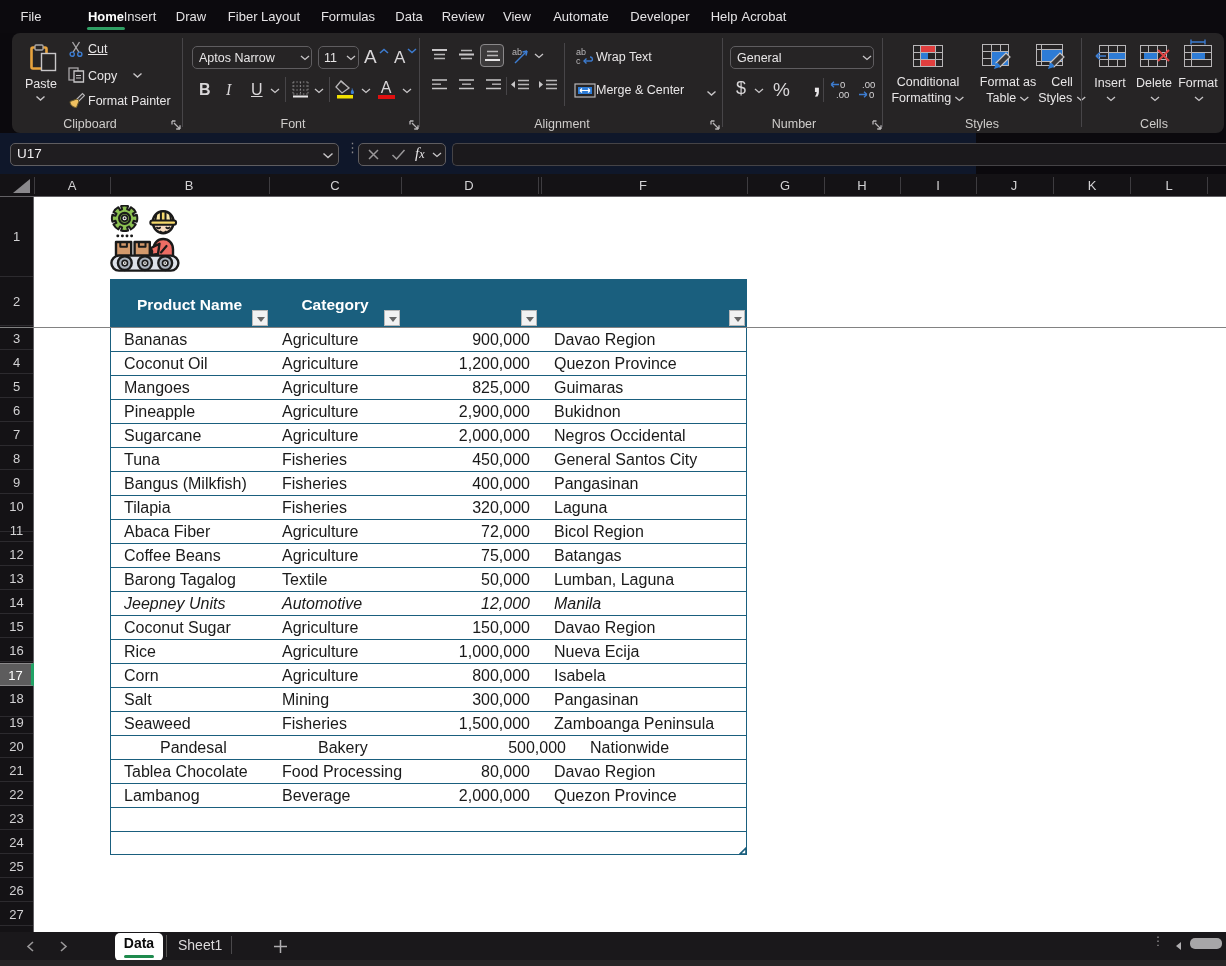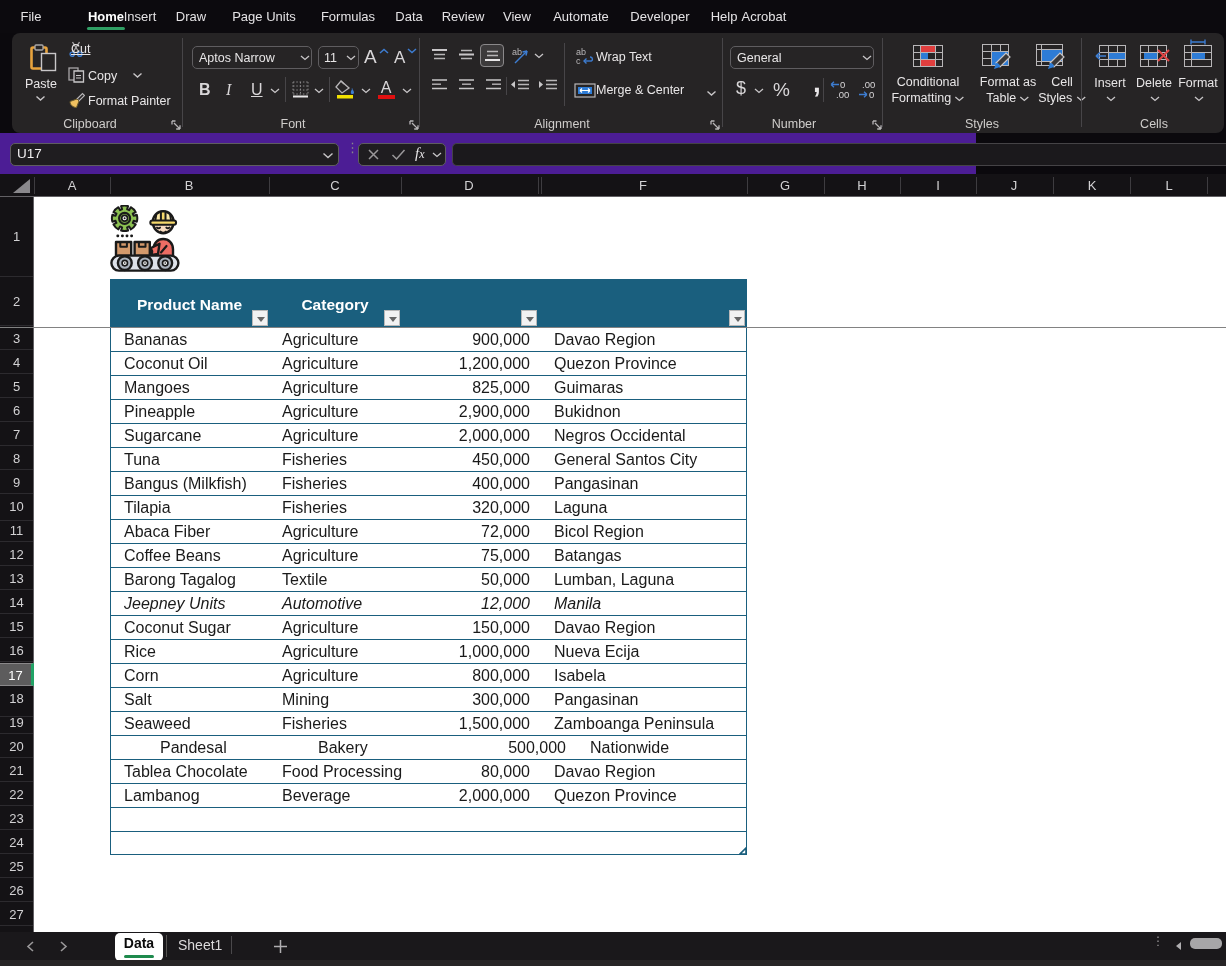--- a/index.html
+++ b/index.html
@@ -12,21 +12,21 @@
 .rtab { position:absolute; top:0; height:33px; line-height:34px; color:#E4E2E4; font-size:13px; }
 .rtab.active { color:#fff; font-weight:bold; }
 .rtab.active:after { content:""; position:absolute; left:-1px; right:-1px; bottom:3px; height:3px; background:#2F9E64; border-radius:2px; }
 
 #ribbon { position:absolute; left:12px; top:33px; width:1212px; height:100px; background:#262425; border-radius:8px; }
 .glabel { position:absolute; color:#CFCDCB; font-size:12.5px; transform:translateX(-50%); top:84px; }
 .gsep { position:absolute; top:5px; height:89px; width:1px; background:#474548; }
 .rlbl { position:absolute; color:#E8E6E7; font-size:12.5px; white-space:nowrap; }
 .launcher { position:absolute; width:12px; height:12px; }
 
-#fbar { position:absolute; left:0; top:133px; width:976px; height:41px; background:#4c1d95; }
+#fbar { position:absolute; left:0; top:133px; width:976px; height:41px; background:#0f172a; }
 .fbox { position:absolute; top:10px; height:23px; background:#1F1D20; border:1px solid #5F5D60; border-radius:5px; }
 
 #colhead { position:absolute; left:0; top:174px; width:1226px; height:23px; background:#141215; border-bottom:1px solid #626064; }
 .collet { position:absolute; top:0; height:22px; line-height:23px; color:#D2D1D3; font-size:13px; transform:translateX(-50%); }
 .colsep { position:absolute; top:3px; height:17px; width:1px; background:#3E3C40; }
 
 #rowhead { position:absolute; left:0; top:197px; width:34px; height:735px; background:#141215; border-right:1px solid #626064; }
 .rownum { position:absolute; left:0; width:33px; text-align:center; color:#D2D1D3; font-size:13px; border-bottom:1px solid #2C2A2E; }
 
 #sheet { position:absolute; left:34px; top:197px; width:1192px; height:735px; background:#fff; overflow:hidden; }
@@ -46,21 +46,21 @@
 #statusbar { position:absolute; left:0; top:960px; width:1226px; height:6px; background:#272526; }
 </style>
 </head>
 <body>
 <div id="app">
   <div id="tabbar">
     <span class="rtab" style="left:31px; transform:translateX(-50%);">File</span>
     <span class="rtab active" style="left:86px; transform:translateX(-50%);margin-left:20px;">Home</span>
     <span class="rtab" style="left:140px; transform:translateX(-50%);">Insert</span>
     <span class="rtab" style="left:191px; transform:translateX(-50%);">Draw</span>
-    <span class="rtab" style="left:264px; transform:translateX(-50%);">Page Units</span>
+    <span class="rtab" style="left:264px; transform:translateX(-50%);">Fiber Layout</span>
     <span class="rtab" style="left:348px; transform:translateX(-50%);">Formulas</span>
     <span class="rtab" style="left:409px; transform:translateX(-50%);">Data</span>
     <span class="rtab" style="left:463px; transform:translateX(-50%);">Review</span>
     <span class="rtab" style="left:517px; transform:translateX(-50%);">View</span>
     <span class="rtab" style="left:581px; transform:translateX(-50%);">Automate</span>
     <span class="rtab" style="left:660px; transform:translateX(-50%);">Developer</span>
     <span class="rtab" style="left:724px; transform:translateX(-50%);">Help</span>
     <span class="rtab" style="left:764px; transform:translateX(-50%);">Acrobat</span>
   </div>
   <div id="ribbon">
@@ -73,21 +73,21 @@
     <div class="rlbl" style="left:29px; top:44px; transform:translateX(-50%);">Paste</div>
     <svg class="abs" style="left:23px; top:62px;" width="11" height="7" viewBox="0 0 11 7">
         <path d="M1.5 1.5l4 3.5 4-3.5" stroke="#C8C6C8" fill="none" stroke-width="1.4"></path>
       </svg>
     <svg class="abs" style="left:57px; top:8px;" width="14" height="17" viewBox="0 0 14 17">
       <path d="M3.5 1L9.8 11" stroke="#A8A6A8" stroke-width="1.4"></path>
       <path d="M10.5 1L4.2 11" stroke="#A8A6A8" stroke-width="1.4"></path>
       <circle cx="3.2" cy="13.2" r="2.1" fill="none" stroke="#3D7DD2" stroke-width="1.4"></circle>
       <circle cx="10.8" cy="13.2" r="2.1" fill="none" stroke="#3D7DD2" stroke-width="1.4"></circle>
     </svg>
-    <div class="rlbl" style="left:59px; top:9px;text-decoration:underline;">Cut</div>
+    <div class="rlbl" style="left:76px; top:9px;text-decoration:underline;">Cut</div>
     <svg class="abs" style="left:56px; top:34px;" width="17" height="16" viewBox="0 0 17 16">
       <rect x="1" y="1" width="9" height="12" fill="none" stroke="#A8A6A8" stroke-width="1.3"></rect>
       <path d="M6 4h9.5v11H6z" fill="#262425" stroke="#C8C6C8" stroke-width="1.3"></path>
       <path d="M8 8.5h5M8 11h5" stroke="#C8C6C8" stroke-width="1"></path>
     </svg>
     <div class="rlbl" style="left:76px; top:36px;">Copy</div>
     <svg class="abs" style="left:120px; top:39px;" width="11" height="7" viewBox="0 0 11 7">
         <path d="M1.5 1.5l4 3.5 4-3.5" stroke="#C8C6C8" fill="none" stroke-width="1.4"></path>
       </svg>
     <svg class="abs" style="left:55px; top:59px;" width="18" height="16" viewBox="0 0 18 16">
@@ -369,21 +369,21 @@
   <div id="rowhead">
     <div class="rownum" style="top:0; height:80px; line-height:80px;">1</div>
     <div class="rownum" style="top:81px; height:48px; line-height:48px;">2</div>
     <div class="rownum" style="top:130px; height:23px; line-height:23px;">3</div>
     <div class="rownum" style="top:154px; height:23px; line-height:23px;">4</div>
     <div class="rownum" style="top:178px; height:23px; line-height:23px;">5</div>
     <div class="rownum" style="top:202px; height:23px; line-height:23px;">6</div>
     <div class="rownum" style="top:226px; height:23px; line-height:23px;">7</div>
     <div class="rownum" style="top:250px; height:23px; line-height:23px;">8</div>
     <div class="rownum" style="top:274px; height:23px; line-height:23px;">9</div>
-    <div class="rownum" style="top:298px; height:26px; line-height:23px;">10</div>
+    <div class="rownum" style="top:298px; height:37px; line-height:23px;">10</div>
     <div class="rownum" style="top:322px; height:23px; line-height:23px;">11</div>
     <div class="rownum" style="top:346px; height:23px; line-height:23px;">12</div>
     <div class="rownum" style="top:370px; height:23px; line-height:23px;">13</div>
     <div class="rownum" style="top:394px; height:23px; line-height:23px;">14</div>
     <div class="rownum" style="top:418px; height:23px; line-height:23px;">15</div>
     <div class="rownum" style="top:442px; height:23px; line-height:23px;">16</div>
     <div class="rownum sel" style="top:466px; height:23px; line-height:23px;">17</div>
     <div class="rownum" style="top:490px; height:30px; line-height:23px;text-align:center;">18</div>
     <div class="rownum" style="top:514px; height:23px; line-height:23px;">19</div>
     <div class="rownum" style="top:538px; height:23px; line-height:23px;">20</div>

